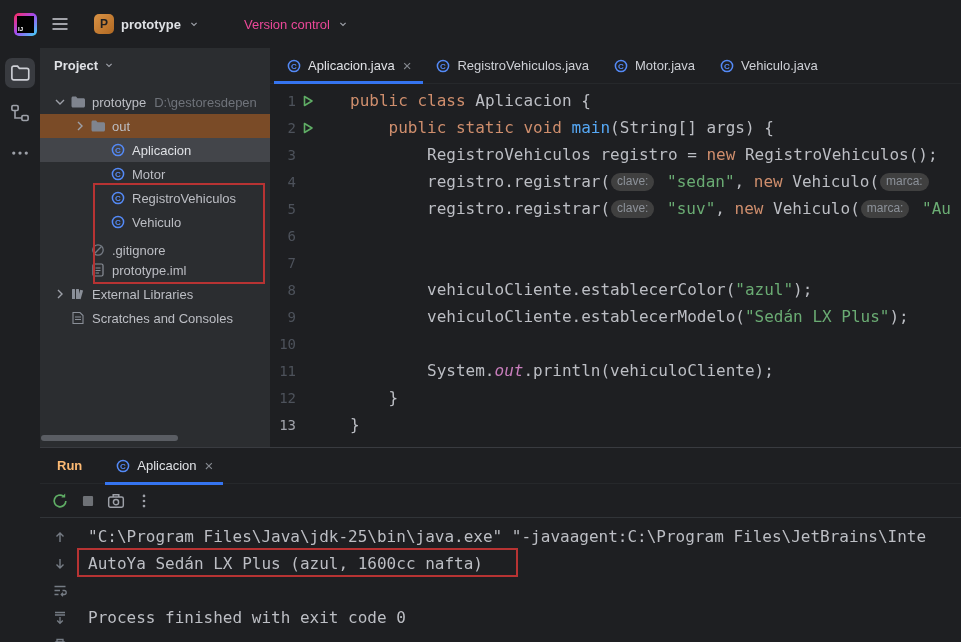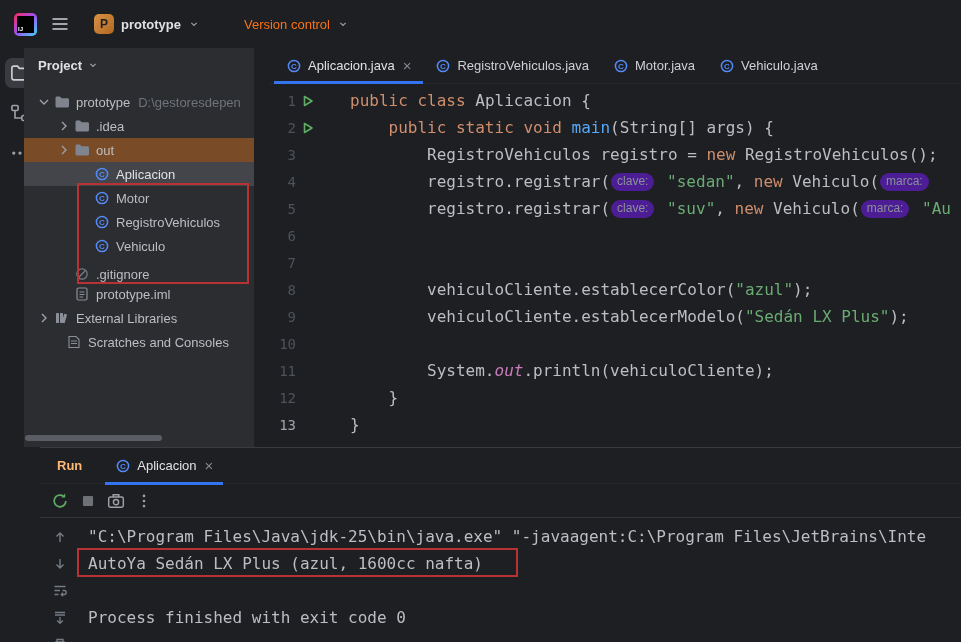--- a/index.html
+++ b/index.html
@@ -18,30 +18,30 @@
           padding:0 10px;background:var(--editor-bg);}
   .ide-logo{width:23px;height:23px;border-radius:5px;margin:0 8px 0 4px;position:relative;
             background:linear-gradient(135deg,#FE2857 0%,#A34CF0 48%,#3BD8F5 100%);}
   .ide-logo-inner{position:absolute;inset:3px;background:#000;display:flex;align-items:flex-end;}
   .ide-logo-inner span{color:#fff;font-size:6px;font-weight:bold;line-height:7px;padding-left:1px;}
   .icon-btn{width:30px;height:30px;display:flex;align-items:center;justify-content:center;border-radius:6px;}
   .tb-widget{display:flex;align-items:center;gap:7px;padding:5px 9px;border-radius:6px;margin-left:10px;}
   .proj-badge{width:20px;height:20px;border-radius:5px;background:linear-gradient(135deg,#D99245,#B06822);
               color:#1E1F22;font-weight:bold;font-size:12px;display:flex;align-items:center;justify-content:center;}
   .tb-label{color:#DFE1E5;font-weight:600;}
-  .tb-label.dim{color:#f97316;font-weight:400;}
+  .tb-label.dim{color:#ec4899;font-weight:400;}
 
   
   .left-strip{position:absolute;top:48px;left:0;width:40px;height:594px;background:var(--editor-bg);
               display:flex;flex-direction:column;align-items:center;padding-top:10px;gap:10px;}
   .strip-btn{width:30px;height:30px;display:flex;align-items:center;justify-content:center;border-radius:7px;}
   .strip-btn.active{background:#393B40;}
 
   
-  .project-panel{position:absolute;top:48px;left:24px;width:230px;height:399px;background:var(--panel-bg);}
+  .project-panel{position:absolute;top:48px;left:40px;width:230px;height:399px;background:var(--panel-bg);}
   .panel-header{height:34px;display:flex;align-items:center;gap:5px;padding:0 14px;color:#DFE1E5;font-weight:600;}
   .tree{position:absolute;top:42px;left:0;right:0;}
   .tree-row{height:24px;display:flex;align-items:center;white-space:nowrap;overflow:hidden;}
   .tree-row.selected{background:var(--selection-bg);}
   .tree-row.selected .tree-label{color:#DFE1E5;}
   .tree-row.row-orange{background:var(--out-row-bg);}
   .chev-slot{width:16px;height:16px;flex:none;display:flex;align-items:center;justify-content:center;}
   .tree-icon{width:16px;height:16px;flex:none;margin:0 6px 0 2px;display:flex;align-items:center;justify-content:center;}
   .tree-label{color:#BCBEC4;}
   .tree-hint{color:#6F737A;margin-left:8px;}
@@ -58,21 +58,21 @@
   .code-line{height:27px;display:flex;align-items:center;}
   .ln{width:26px;text-align:right;color:#4D525B;font-size:14px;flex:none;}
   .code-line.current .ln{color:#A1A3AB;}
   .run-slot{width:24px;flex:none;display:flex;align-items:center;justify-content:center;}
   .code-text{padding-left:30px;white-space:pre;}
   .tk-plain{color:#BCBEC4;}
   .tk-kw{color:var(--keyword);}
   .tk-str{color:var(--string);}
   .tk-field{color:var(--field);font-style:italic;}
   .tk-fn{color:var(--function);}
-  .tk-hint{font-family:"Liberation Sans",sans-serif;font-size:12px;color:#8C9199;background:#4c1d95;
+  .tk-hint{font-family:"Liberation Sans",sans-serif;font-size:12px;color:#8C9199;background:#404040;
            border-radius:9px;padding:1px 6px 2px;margin:0 3px 0 1px;display:inline-block;line-height:15px;
            vertical-align:middle;}
 
   
   .run-panel{position:absolute;top:447px;left:40px;width:921px;height:195px;background:var(--editor-bg);
              border-top:1px solid #393B40;overflow:hidden;}
   .run-header{height:36px;display:flex;align-items:center;padding-left:17px;border-bottom:1px solid #26282B;}
   .run-title{color:#fdba74;font-weight:700;margin-right:23px;}
   .run-tab{height:36px;display:flex;align-items:center;gap:6px;padding:0 10px;position:relative;color:#DFE1E5;}
   .run-tab::after{content:"";position:absolute;left:0;right:0;bottom:-1px;height:3px;background:var(--accent-blue);}
@@ -163,33 +163,20 @@
             </svg>
           </span>
           <span class="tree-icon">
             <svg width="16" height="16" viewBox="0 0 16 16">
               <path d="M1.5 4c0-.8.7-1.5 1.5-1.5h3l1.5 1.8h6c.8 0 1.5.7 1.5 1.5V12c0 .8-.7 1.5-1.5 1.5H3c-.8 0-1.5-.7-1.5-1.5V4z" fill="#7F848E"></path>
             </svg>
           </span>
           <span class="tree-label">prototype</span>
           <span class="tree-hint">D:\gestoresdepen</span>
         </div>
-        <div class="tree-row" style="padding-left: 32px;">
-          <span class="chev-slot">
-            <svg width="16" height="16" viewBox="0 0 16 16" fill="none" stroke="#9DA0A8" stroke-width="1.4">
-              <path d="M6 4l4 4-4 4"></path>
-            </svg>
-          </span>
-          <span class="tree-icon">
-            <svg width="16" height="16" viewBox="0 0 16 16">
-              <path d="M1.5 4c0-.8.7-1.5 1.5-1.5h3l1.5 1.8h6c.8 0 1.5.7 1.5 1.5V12c0 .8-.7 1.5-1.5 1.5H3c-.8 0-1.5-.7-1.5-1.5V4z" fill="#7F848E"></path>
-            </svg>
-          </span>
-          <span class="tree-label">.idea</span>
-        </div>
         <div class="tree-row row-orange" style="padding-left: 32px;">
           <span class="chev-slot">
             <svg width="16" height="16" viewBox="0 0 16 16" fill="none" stroke="#9DA0A8" stroke-width="1.4">
               <path d="M6 4l4 4-4 4"></path>
             </svg>
           </span>
           <span class="tree-icon">
             <svg width="16" height="16" viewBox="0 0 16 16">
               <path d="M1.5 4c0-.8.7-1.5 1.5-1.5h3l1.5 1.8h6c.8 0 1.5.7 1.5 1.5V12c0 .8-.7 1.5-1.5 1.5H3c-.8 0-1.5-.7-1.5-1.5V4z" fill="#7F848E"></path>
             </svg>
@@ -264,21 +251,21 @@
           </span>
           <span class="tree-icon">
             <svg width="16" height="16" viewBox="0 0 16 16">
               <rect x="2" y="3" width="3" height="10" rx="0.5" fill="#8A8F98"></rect>
               <rect x="6" y="3" width="3" height="10" rx="0.5" fill="#8A8F98"></rect>
               <path d="M10.2 3.8l2.9.8-2.5 8.6-2.9-.8z" fill="#8A8F98"></path>
             </svg>
           </span>
           <span class="tree-label">External Libraries</span>
         </div>
-        <div class="tree-row" style="padding-left: 24px;">
+        <div class="tree-row" style="padding-left: 12px;">
           <span class="chev-slot"></span>
           <span class="tree-icon">
             <svg width="16" height="16" viewBox="0 0 16 16" fill="none" stroke="#8A8F98" stroke-width="1.1">
               <path d="M3 2.5h7l3 3V13.5H3z"></path>
               <path d="M5 7h6M5 9.5h6"></path>
             </svg>
           </span>
           <span class="tree-label">Scratches and Consoles</span>
         </div>
       </div>

